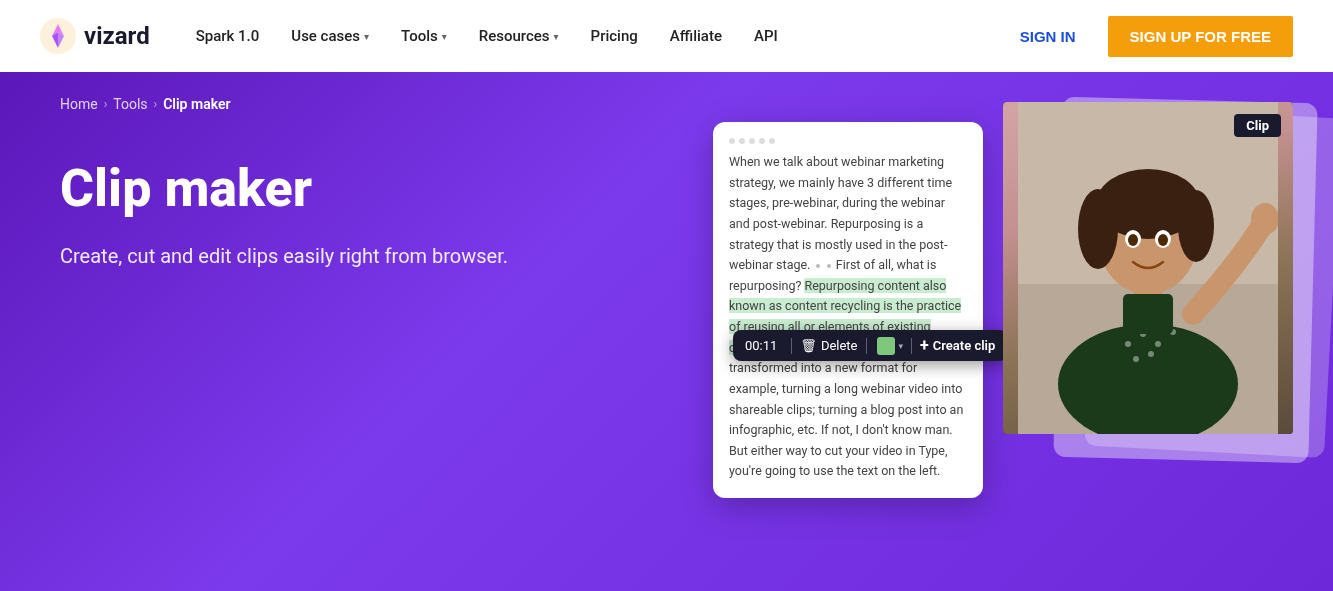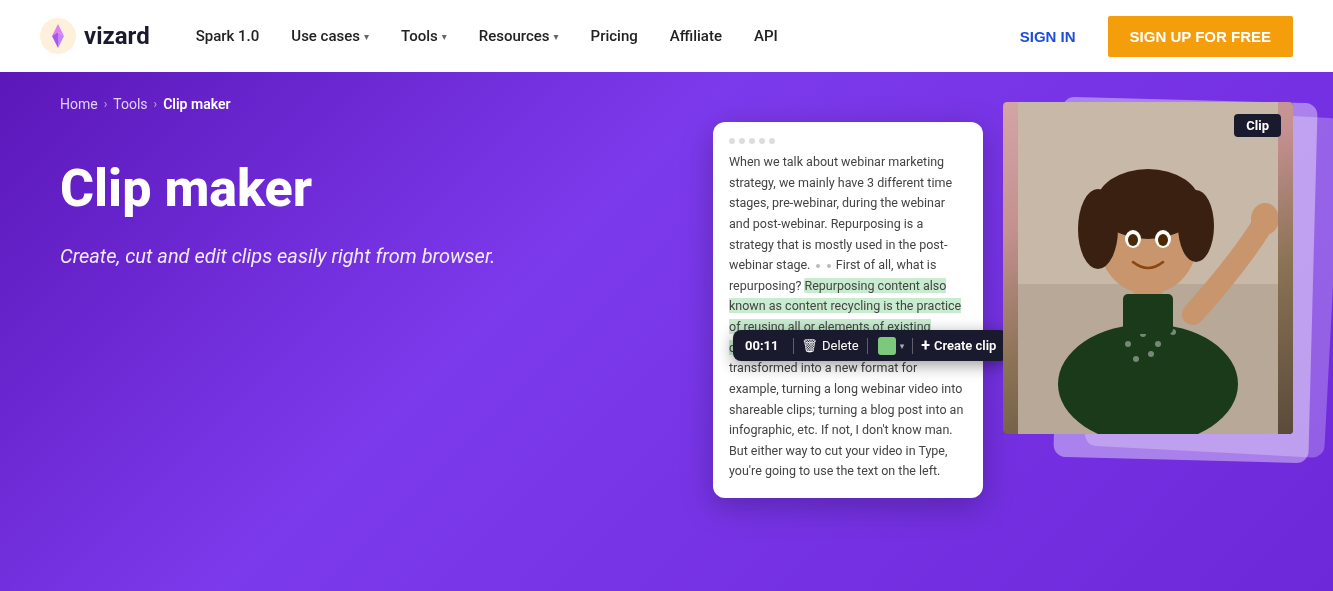--- a/index.html
+++ b/index.html
@@ -124,21 +124,20 @@
       font-weight: 800;
       color: #fff;
       line-height: 1.1;
       margin-bottom: 24px;
     }
     .hero-subtitle {
       font-size: 20px;
       color: rgba(255,255,255,0.9);
       margin-bottom: 40px;
       line-height: 1.5;
-      font-style: italic;
     }
     .btn-cta {
       display: inline-block;
       padding: 18px 36px;
       font-size: 16px;
       font-weight: 800;
       color: #fff;
       background: #f59e0b;
       border: none;
       border-radius: 8px;
@@ -248,21 +247,21 @@
       display: flex;
       align-items: center;
       gap: 2px;
       padding: 6px 12px;
       color: #fff;
       font-size: 13px;
       white-space: nowrap;
       box-shadow: 0 4px 16px rgba(0,0,0,0.4);
     }
     .toolbar-time {
-      font-weight: 700;
+      font-weight: 400;
       margin-right: 6px;
       font-size: 13px;
     }
     .toolbar-sep {
       width: 1px;
       height: 16px;
       background: rgba(255,255,255,0.3);
       margin: 0 6px;
     }
     .toolbar-delete {

